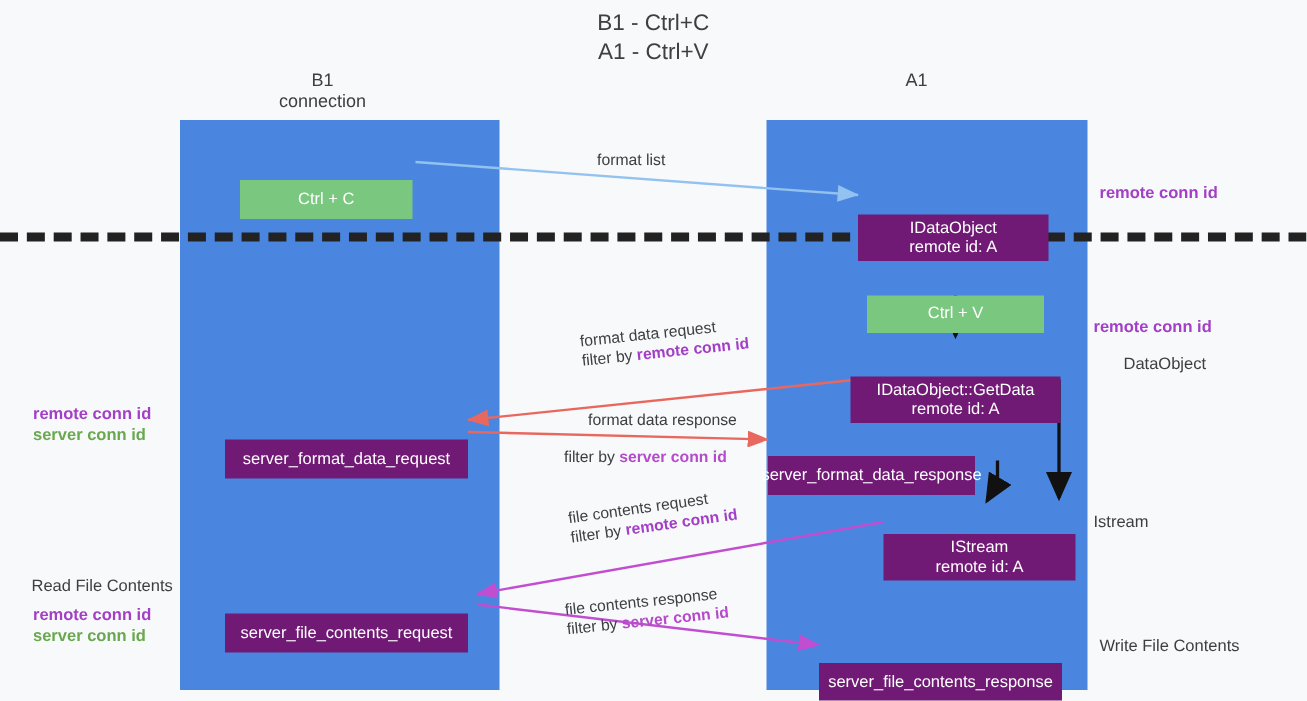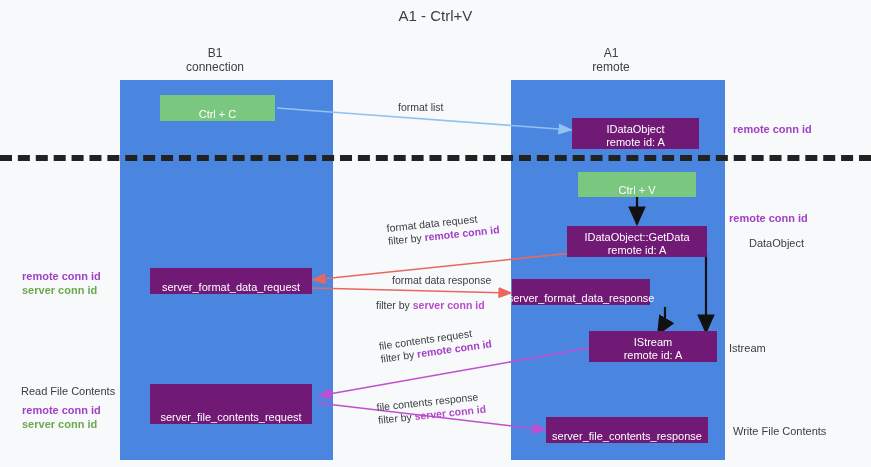--- a/index.html
+++ b/index.html
@@ -24,24 +24,25 @@
   
   .colhead{
     text-align:center;font-size:12px;line-height:14px;color:#3c4043;
   }
 
   
   .lane{background:#4a86e0;}
 
   
   .box{
-    display:flex;align-items:center;justify-content:flex-end;
+    display:flex;align-items:center;justify-content:center;
     flex-direction:column;
     text-align:center;color:#fff;font-size:11px;line-height:13px;
     box-sizing:border-box;
+    margin-top:25px;
   }
   .box.green{background:#7ac77f;}
   .box.orange{background:#fbb champion;}
   .box.orange{background:#701a75;}
 
   
   .ann{font-size:11px;line-height:14px;}
   .ann .purple{color:#a23fc6;font-weight:bold;}
   .ann .green{color:#6aa84f;font-weight:bold;}
   .ann .plain{color:#3c4043;}
@@ -57,30 +58,30 @@
     left:0;top:155px;width:871px;height:0;
     border-top:6px dashed #222;
   }
 </style>
 </head>
 <body>
 
 <div id="stage">
 
   <div class="abs title">
+    <div>B1 - Ctrl+C</div>
     <div>A1 - Ctrl+V</div>
   </div>
 
   <div class="abs colhead" style="left:140px;top:46px;width:150px;">
     <div>B1</div>
     <div>connection</div>
   </div>
   <div class="abs colhead" style="left:536px;top:46px;width:150px;">
     <div>A1</div>
-    <div>remote</div>
   </div>
 
   <div class="abs lane" style="left:120px;top:80px;width:213px;height:380px;"></div>
   <div class="abs lane" style="left:511px;top:80px;width:214px;height:380px;"></div>
 
   <svg id="wires">
     <defs>
       <marker id="ah-blue" markerWidth="9" markerHeight="7" refX="8.5" refY="3.5" orient="auto">
         <polygon points="0 0, 9 3.5, 0 7" fill="#93c2f0"></polygon>
       </marker>
@@ -115,21 +116,21 @@
   <div class="abs dashline"></div>
 
   <div class="abs box green" style="left:160px;top:95px;width:115px;height:26px;">
     <span>Ctrl + C</span>
   </div>
 
   <div class="abs box orange" style="left:150px;top:268px;width:162px;height:26px;">
     <span>server_format_data_request</span>
   </div>
 
-  <div class="abs box orange" style="left:150px;top:384px;width:162px;height:40px;">
+  <div class="abs box orange" style="left:150px;top:384px;width:162px;height:26px;">
     <span>server_file_contents_request</span>
   </div>
 
   <div class="abs box orange" style="left:572px;top:118px;width:127px;height:31px;">
     <span>IDataObject</span>
     <span>remote id: A</span>
   </div>
 
   <div class="abs box green" style="left:578px;top:172px;width:118px;height:25px;">
     <span>Ctrl + V</span>

